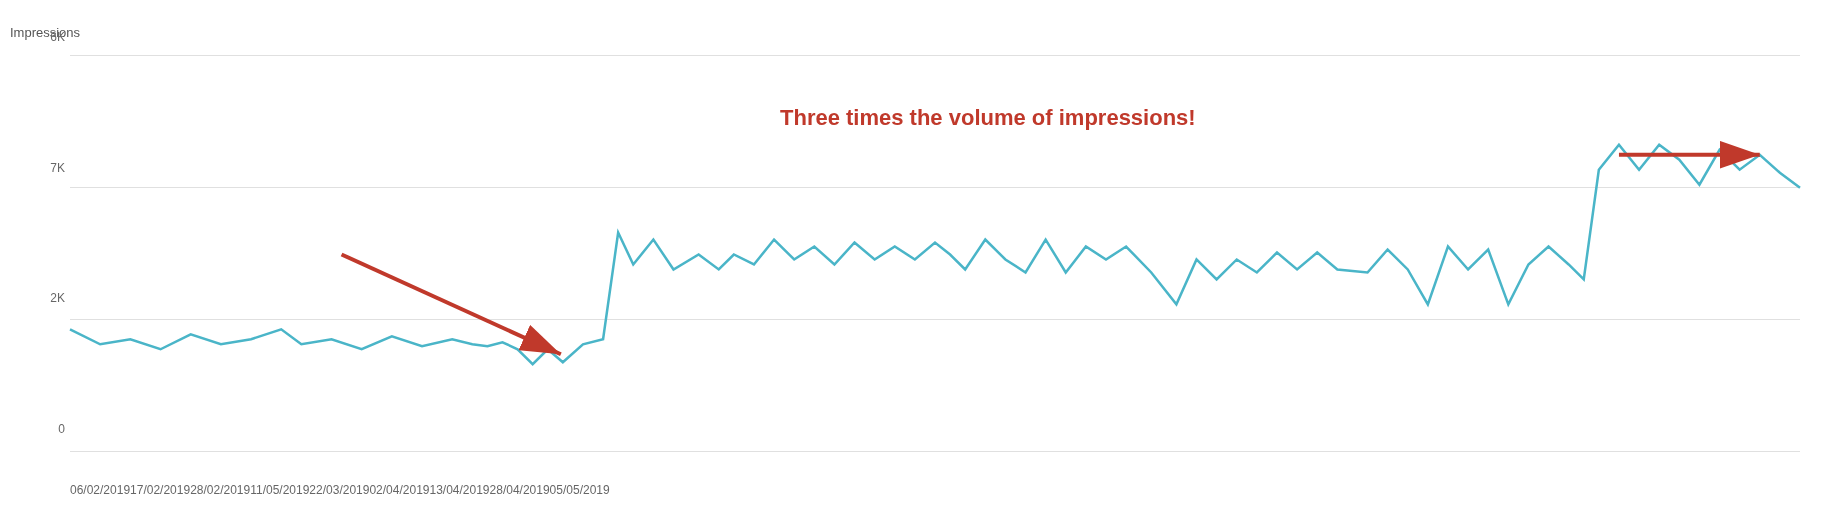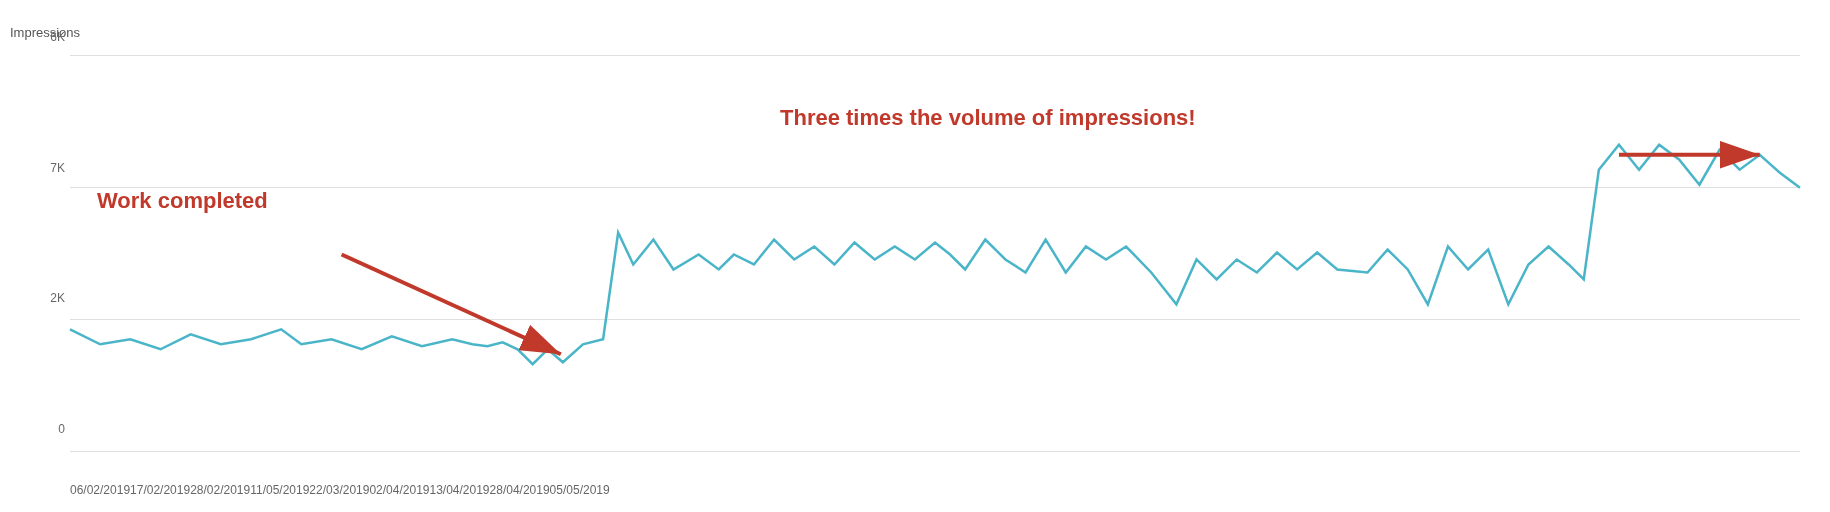--- a/index.html
+++ b/index.html
@@ -223,17 +223,16 @@
     <span>17/02/2019</span>
     <span>28/02/2019</span>
     <span>11/05/2019</span>
     <span>22/03/2019</span>
     <span>02/04/2019</span>
     <span>13/04/2019</span>
     <span>28/04/2019</span>
     <span>05/05/2019</span>
   </div>
 
-  <div class="annotation-work" style="position:absolute; left:97px; top:188px; color:#c0392b; font-size:22px; font-weight:bold; white-space:nowrap;">Work completed</div>
 
   <div class="annotation-three" style="position:absolute; left:780px; top:105px; color:#c0392b; font-size:22px; font-weight:bold; white-space:nowrap;">Three times the volume of impressions!</div>
 
 </div>
 
 </body></html>

